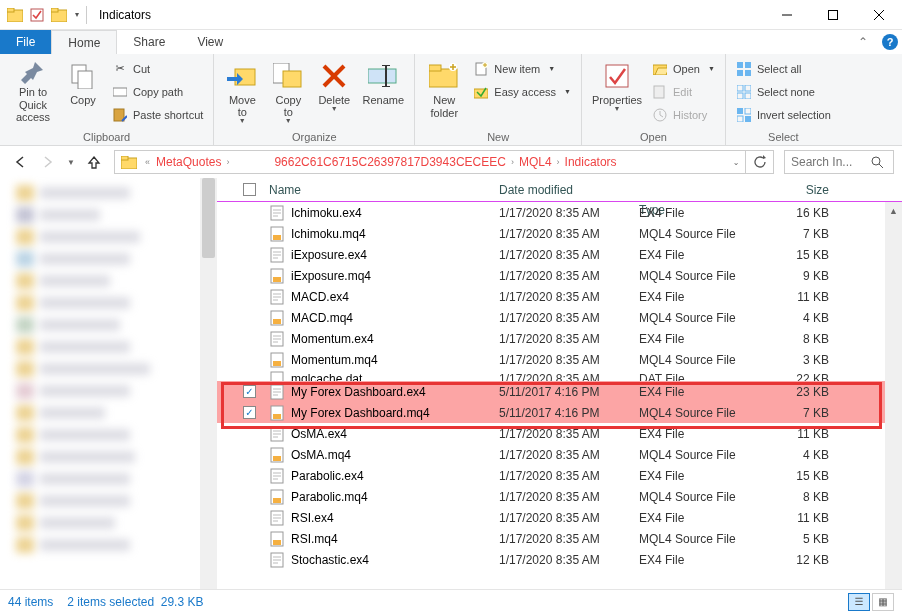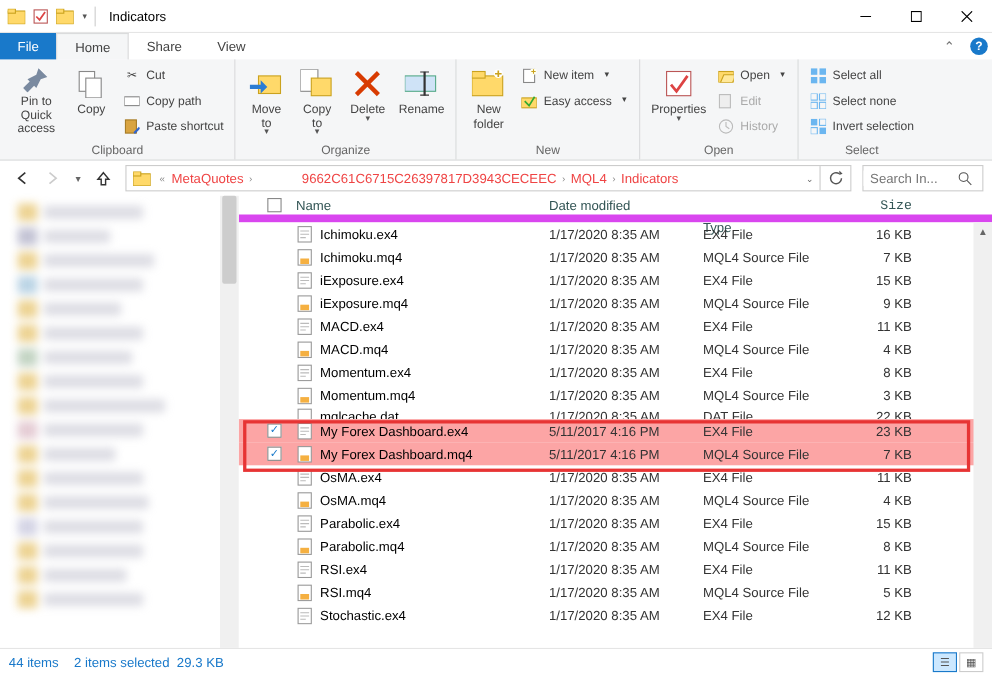--- a/index.html
+++ b/index.html
@@ -58,26 +58,26 @@
 .content { display: flex; height: 411px; position: relative; }
 .navpane { width: 200px; border-right: 0; padding: 4px 2px; }
 .navpane-inner { width: 100%; height: 100%; filter: blur(4px); }
 .np-row { height: 22px; display: flex; align-items: center; gap: 6px; padding-left: 14px; }
 .np-sq { width: 18px; height: 16px; background: #dca827; opacity: .5; }
 .np-lbl { width: 90px; height: 12px; background: #aab; opacity: .4; border-radius: 2px; }
 .vscroll { width: 17px; background: #f0f0f0; position: relative; }
 .vscroll .thumb { position: absolute; left: 2px; right: 2px; top: 0; height: 80px; background: #cdcdcd; border-radius: 2px; }
 
 .filepane { flex: 1; display: flex; flex-direction: column; overflow: hidden; }
-.col-headers { height: 24px; display: flex; align-items: center; border-bottom: 7px solid #d946ef; padding-left: 26px; font-size: 12px; color: #355; }
+.col-headers { height: 24px; display: flex; align-items: center; border-bottom: 1px solid #d946ef; padding-left: 26px; font-size: 12px; color: #355; }
 .col-check { width: 26px; }
 .col-name { width: 230px; }
 .col-date { width: 140px; }
 .col-type { width: 130px; margin-top: 40px; }
-.col-size { width: 74px; text-align: right; padding-right: 14px; font-family: Liberation Mono, monospace; }
+.col-size { width: 74px; text-align: right; padding-right: 14px; }
 .filelist { flex: 1; overflow: hidden; position: relative; }
 .filerow { height: 21px; display: flex; align-items: center; padding-left: 26px; font-size: 12px; color: #000; }
 .filerow .chk { width: 26px; display: flex; align-items: center; justify-content: flex-start; }
 .filerow .fname { width: 230px; display: flex; align-items: center; gap: 6px; }
 .filerow .ficon { width: 16px; height: 16px; display: flex; align-items: center; justify-content: center; }
 .filerow .fdate { width: 140px; color: #333; }
 .filerow .ftype { width: 130px; color: #333; }
 .filerow .fsize { width: 74px; text-align: right; padding-right: 14px; color: #333; }
 .filerow.selected { background: #fca5a5; }
 .filerow.cutoff { height: 11px; overflow: hidden; border-bottom: none; }

